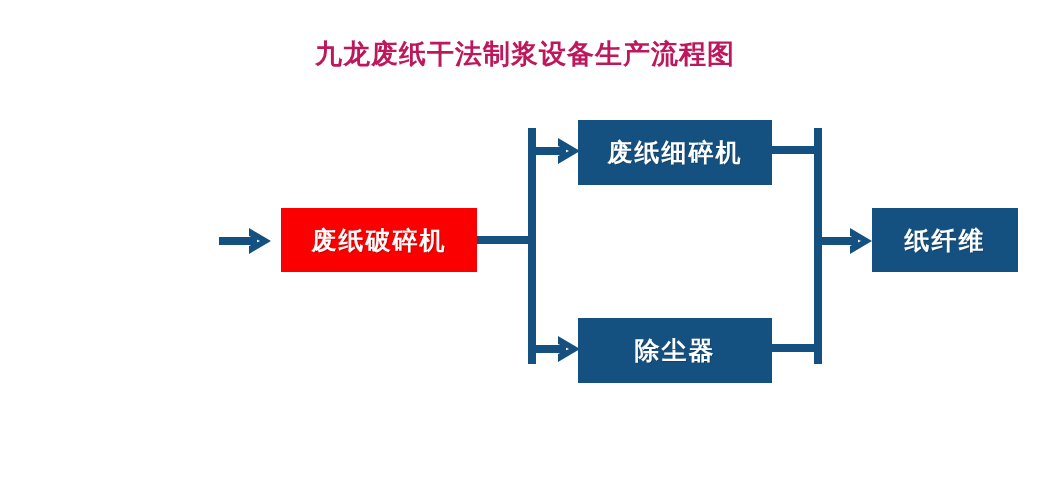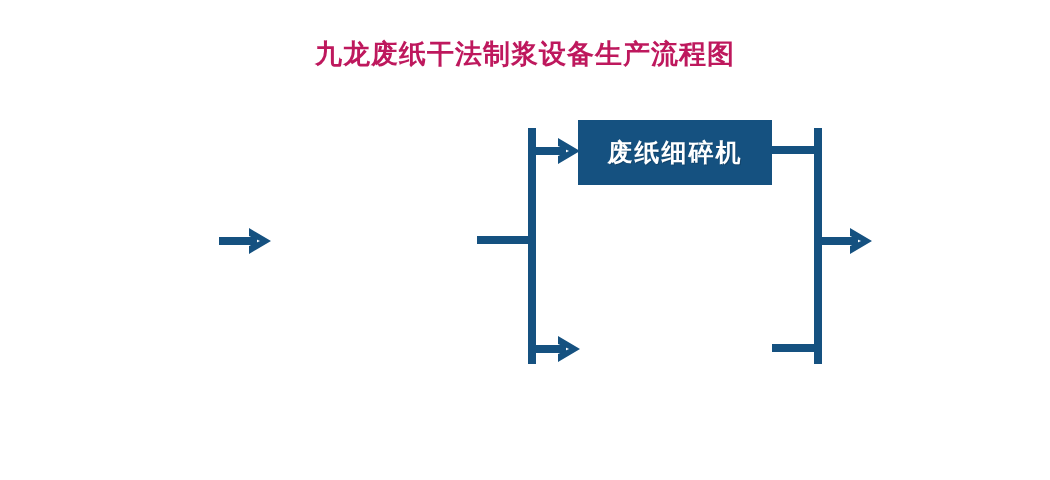--- a/index.html
+++ b/index.html
@@ -102,20 +102,29 @@
   <div class="line-h" style="left:772px; top:344px; width:50px;"></div>
 
   <div class="line-v" style="left:814px; top:128px; height:236px;"></div>
 
   <svg class="arrow" style="left:820px; top:226px;" width="56" height="30" viewBox="0 0 56 30">
     <rect x="0" y="11" width="38" height="8" fill="#155180"></rect>
     <path d="M 30 2 L 52 15 L 30 28 L 30 20 L 41 15 L 30 10 Z" fill="#155180"></path>
   </svg>
 
 
+  <div id="node-paper-crusher" class="node node-red">
+    <span>废纸破碎机</span>
+  </div>
 
   <div id="node-fine-crusher" class="node node-blue">
     <span>废纸细碎机</span>
   </div>
 
+  <div id="node-dust-collector" class="node node-blue">
+    <span>除尘器</span>
+  </div>
 
+  <div id="node-paper-fiber" class="node node-blue">
+    <span>纸纤维</span>
+  </div>
 
 </div>
 
 </body></html>

